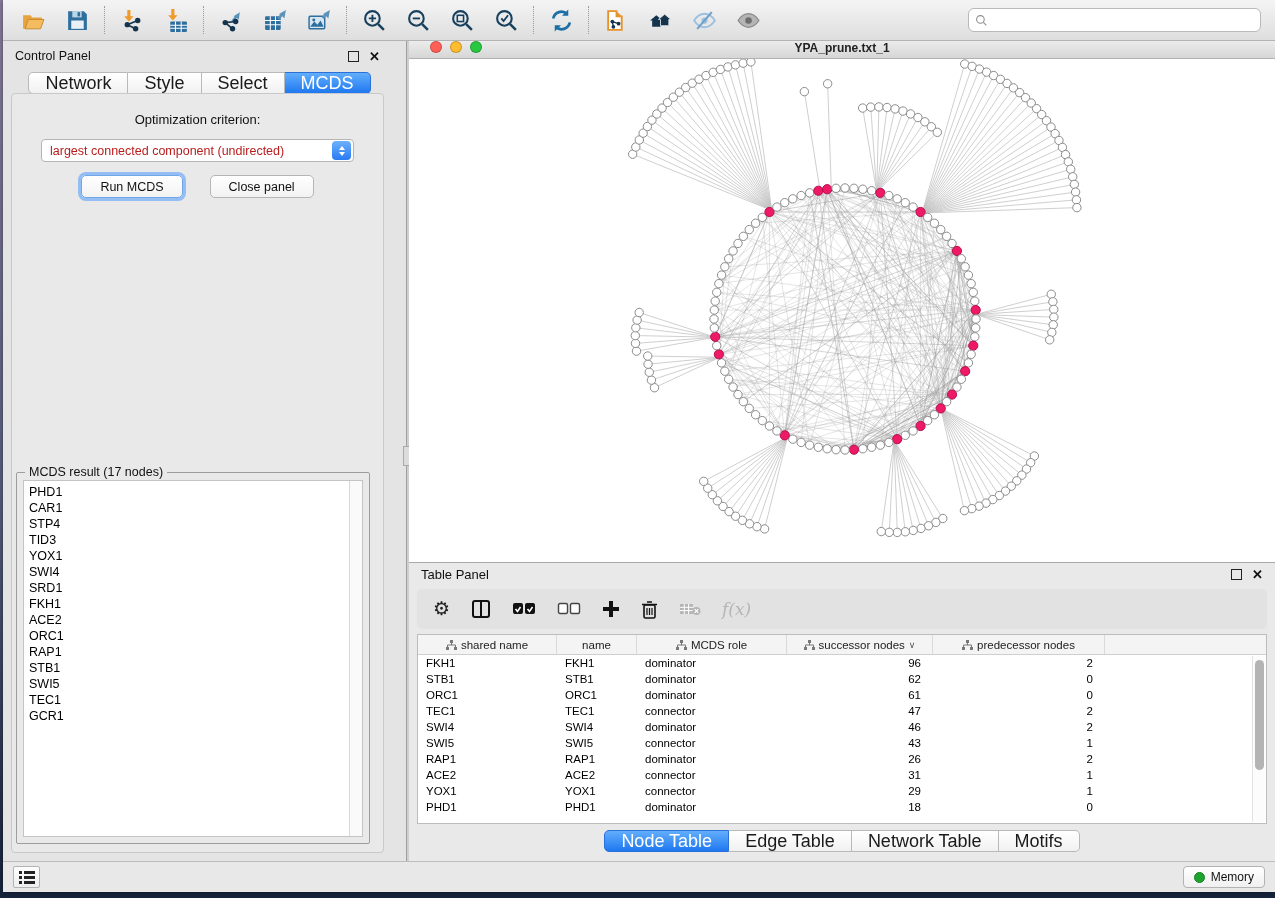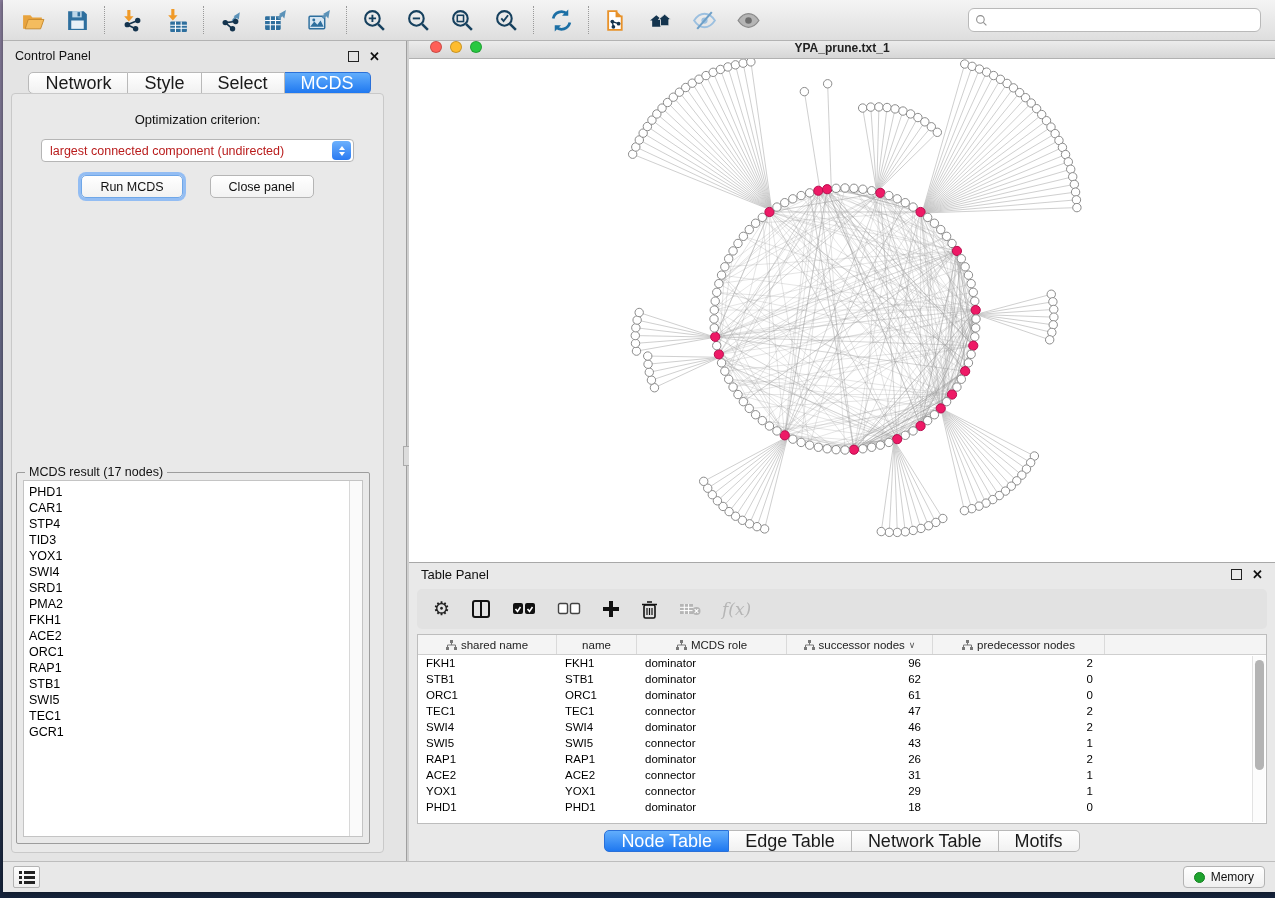--- a/index.html
+++ b/index.html
@@ -269,21 +269,20 @@
             <div class="result-list">
               <div class="rl-items">
 
               <div class="mcds-item"><span>PHD1</span></div>
                   <div class="mcds-item"><span>CAR1</span></div>
                   <div class="mcds-item"><span>STP4</span></div>
                   <div class="mcds-item"><span>TID3</span></div>
                   <div class="mcds-item"><span>YOX1</span></div>
                   <div class="mcds-item"><span>SWI4</span></div>
                   <div class="mcds-item"><span>SRD1</span></div>
-                  <div class="mcds-item"><span>PMA2</span></div>
                   <div class="mcds-item"><span>FKH1</span></div>
                   <div class="mcds-item"><span>ACE2</span></div>
                   <div class="mcds-item"><span>ORC1</span></div>
                   <div class="mcds-item"><span>RAP1</span></div>
                   <div class="mcds-item"><span>STB1</span></div>
                   <div class="mcds-item"><span>SWI5</span></div>
                   <div class="mcds-item"><span>TEC1</span></div>
                   <div class="mcds-item"><span>GCR1</span></div>
                 </div>
               <div class="rl-scroll"></div>

